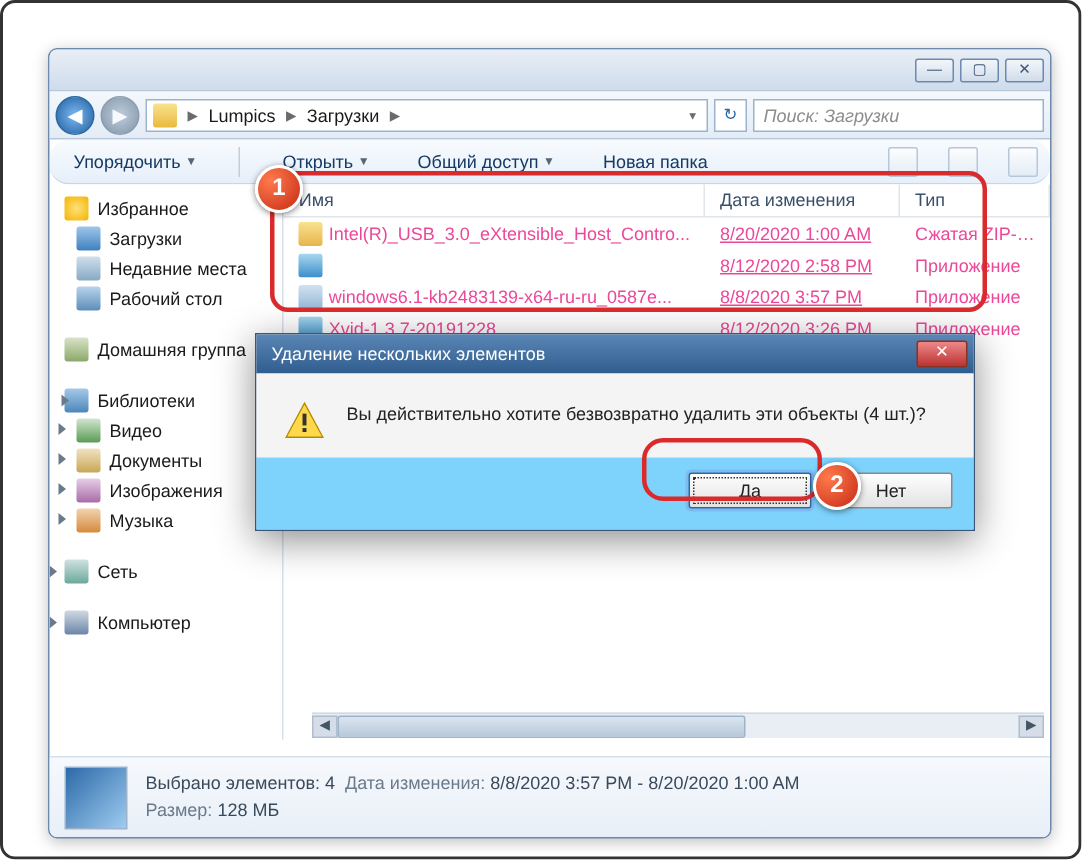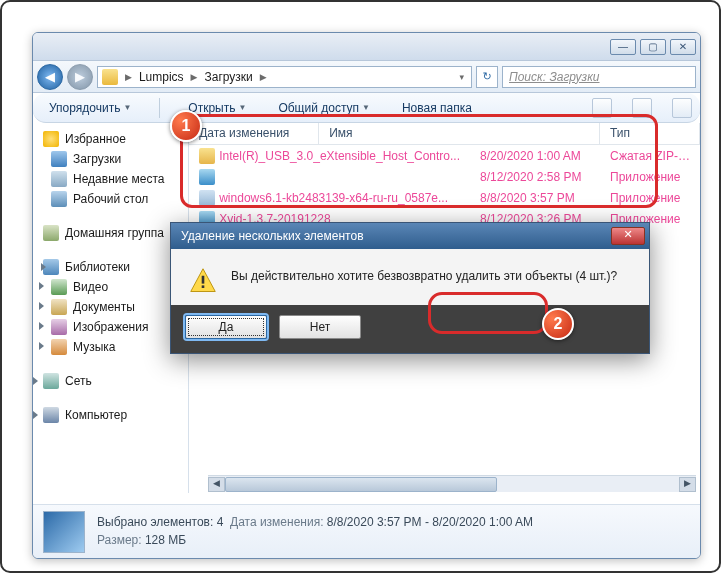--- a/index.html
+++ b/index.html
@@ -15,21 +15,21 @@
 .winbtn { width: 26px; height: 16px; border: 1px solid #6b8aad; background: linear-gradient(#f2f6fb,#d1ddea); margin-left: 4px; border-radius: 2px; font-size: 10px; text-align: center; line-height: 14px; color: #3a5576; }
 
 .navrow { height: 32px; display: flex; align-items: center; background: linear-gradient(#f4f8fc,#e3ecf6); border-bottom: 1px solid #b7c7da; padding: 0 4px; gap: 4px; }
 .navbtn { width: 26px; height: 26px; border-radius: 50%; background: radial-gradient(#7fb9f2,#1d5e9e); border: 1px solid #2b68a3; display: flex; align-items: center; justify-content: center; color: #fff; font-size: 13px; }
 .navbtn.disabled { filter: grayscale(.6) opacity(.6); }
 .address { flex: 1; height: 22px; border: 1px solid #9cb3cb; background: #fff; display: flex; align-items: center; font-size: 12px; padding: 0 4px; gap: 4px; }
 .address .ico { width: 16px; height: 16px; background: linear-gradient(#f9e28f,#eab93d); border-radius: 2px; }
 .address .crumb { color: #1a1a1a; }
 .address .arrow { color: #6b6b6b; padding: 0 3px; font-size: 9px;}
 .refreshbox { width: 22px; height: 22px; border: 1px solid #9cb3cb; background: #fff; display: flex; align-items: center; justify-content: center; color: #2b68a3; font-size: 11px; }
-.searchbox { width: 194px; height: 22px; border: 1px solid #9cb3cb; background: #fff; font-size: 12px; color: #8d8d8d; font-style: italic; padding: 0 6px; display: flex; align-items: center; text-decoration: underline; }
+.searchbox { width: 194px; height: 22px; border: 1px solid #9cb3cb; background: #fff; font-size: 12px; color: #8d8d8d; font-style: italic; padding: 0 6px; display: flex; align-items: center; }
 
 .toolbar { height: 30px; background: linear-gradient(#f8fbfe,#e6effa); border-bottom: 1px solid #c7d5e4; display: flex; align-items: center; padding: 0 8px; font-size: 12px; color: #163a63; gap: 16px; border-radius: 13px; }
 .toolbar .btn { padding: 4px 8px; border-radius: 2px; display: flex; align-items: center; gap: 3px;}
 .toolbar .sep { width: 1px; height: 20px; background: #c0cfde; margin: 0 4px; }
 .toolbar .chev { font-size: 8px; color: #567; }
 .toolbar .spacer { flex: 1; }
 .viewico { width: 20px; height: 20px; border: 1px solid #b7c7da; border-radius: 2px; margin-left: 4px; background: linear-gradient(#fdfefe,#e3ecf6); }
 
 .body { display: flex; height: 370px; }
 .sidebar { width: 170px; border-right: 1px solid #d6e0eb; font-size: 12px; padding: 6px 0; overflow: hidden; }
@@ -51,21 +51,21 @@
 .sico.net{background:linear-gradient(#cfe3e1,#6ba89b);} 
 
 .content { flex: 1; position: relative; font-size: 12px; }
 .cols { display: flex; height: 22px; border-bottom: 1px solid #e0e6ec; color: #39506a; }
 .col { padding: 3px 10px; border-right: 1px solid #e0e6ec; }
 .col.name{flex:1;} .col.date{width:130px;} .col.type{width:100px;}
 .rows { }
 .row { display: flex; height: 21px; align-items: center; }
 .row .c { padding: 0 10px; white-space: nowrap; overflow: hidden; text-overflow: ellipsis; color: #ec4899;}
 .row .c.name{flex:1; display:flex; align-items:center; gap:4px;} 
-.row .c.date{width:130px;} .row .c.type{width:100px;}
+.row .c.date{width:130px;text-decoration:underline;} .row .c.type{width:100px;}
 .fico{width:16px;height:16px;border-radius:2px;}
 .fico.zip{background:linear-gradient(#f9e28f,#e6b54a);} 
 .fico.app{background:linear-gradient(#a8d8f0,#3b8ec9);} 
 .fico.upd{background:linear-gradient(#d0e2f2,#97b8d6);} 
 
 .highlight1 { position:absolute; left: 180px; top: 114px; width: 478px; height: 94px; border: 3px solid #d92b2b; border-radius: 12px; pointer-events:none;}
 .callout { position:absolute; width:32px;height:32px;border-radius:50%;background:radial-gradient(circle at 30% 30%,#ff7a4d,#c62a14);border:2px solid #fff; box-shadow: 0 1px 4px rgba(0,0,0,.5); color:#fff; font-weight:bold; display:flex; align-items:center; justify-content:center; font-size:16px;}
 .c1{left:170px; top:110px;}
 
 .hscroll { position: absolute; left: 175px; bottom: 66px; right: 4px; height: 17px; background: #e9eef5; border-top: 1px solid #d0dae4; display:flex; align-items:center;}
@@ -79,21 +79,21 @@
 .statusbar .label { color: #6a7a8a; }
 
 
 .modal { position: absolute; left: 170px; top: 222px; width: 480px; border: 1px solid #3a5576; box-shadow: 0 6px 24px rgba(0,0,0,.45); background: #fff; font-size: 12px;}
 .modal .mtitle { height: 26px; background: linear-gradient(#5a86b6,#2f5d8d); color: #fff; display: flex; align-items: center; justify-content: space-between; padding: 0 4px 0 10px;}
 .modal .closebtn { width: 34px; height: 18px; background: linear-gradient(#e88,#b33); border: 1px solid #832; border-radius: 2px; color:#fff; font-size:11px; text-align:center;}
 .modal .mbody { padding: 18px 18px 10px 18px; display: flex; gap: 14px; background: #f4f4f4; }
 .warnicon { width: 28px; height: 28px; }
 .warnicon svg { width: 28px; height: 28px; }
 .modal .mq { color: #222; padding-top: 2px;}
-.modal .mbtns { background: #404040; padding: 10px 14px 14px; display: flex; gap: 12px;}
+.modal .mbtns { background: #7dd3fc; padding: 10px 14px 14px; display: flex; justify-content: flex-end; gap: 12px;}
 .mbtn { width: 82px; height: 24px; border: 1px solid #8a8a8a; background: linear-gradient(#fefefe,#e2e2e2); font-size: 12px; color:#222; border-radius:2px;}
 .mbtn.primary{ border: 1px solid #2b68a3; outline: 1px dotted #333; outline-offset: -4px; box-shadow: 0 0 0 2px #7fb9f2;}
 .highlight2 { position:absolute; left: 428px; top: 292px; width: 120px; height: 42px; border: 3px solid #d92b2b; border-radius: 14px; pointer-events:none;}
 .c2{left:542px; top:308px;}
 
 .tri { position:absolute; left:8px; width:0;height:0; border-top:4px solid transparent; border-bottom:4px solid transparent; border-left:5px solid #6a7a8a;}
 </style>
 </head>
 <body>
 
@@ -212,22 +212,22 @@
         <div class="sideitem sidehead" style="position:relative;">
             <div class="tri" style="top:6px;left:0;"></div>
             <div class="sico comp"></div>
             <span>Компьютер</span>
           </div>
       </div>
     </div>
 
     <div class="content">
       <div class="cols">
+        <div class="col name">Имя</div>
         <div class="col date">Дата изменения</div>
-        <div class="col name">Имя</div>
         <div class="col type">Тип</div>
       </div>
       <div class="rows" id="rows">
           <div class="row">
             <div class="c name">
               <div class="fico zip"></div>
               <span>Intel(R)_USB_3.0_eXtensible_Host_Contro...</span>
             </div>
             <div class="c date">8/20/2020 1:00 AM</div>
             <div class="c type">Сжатая ZIP-па</div>

